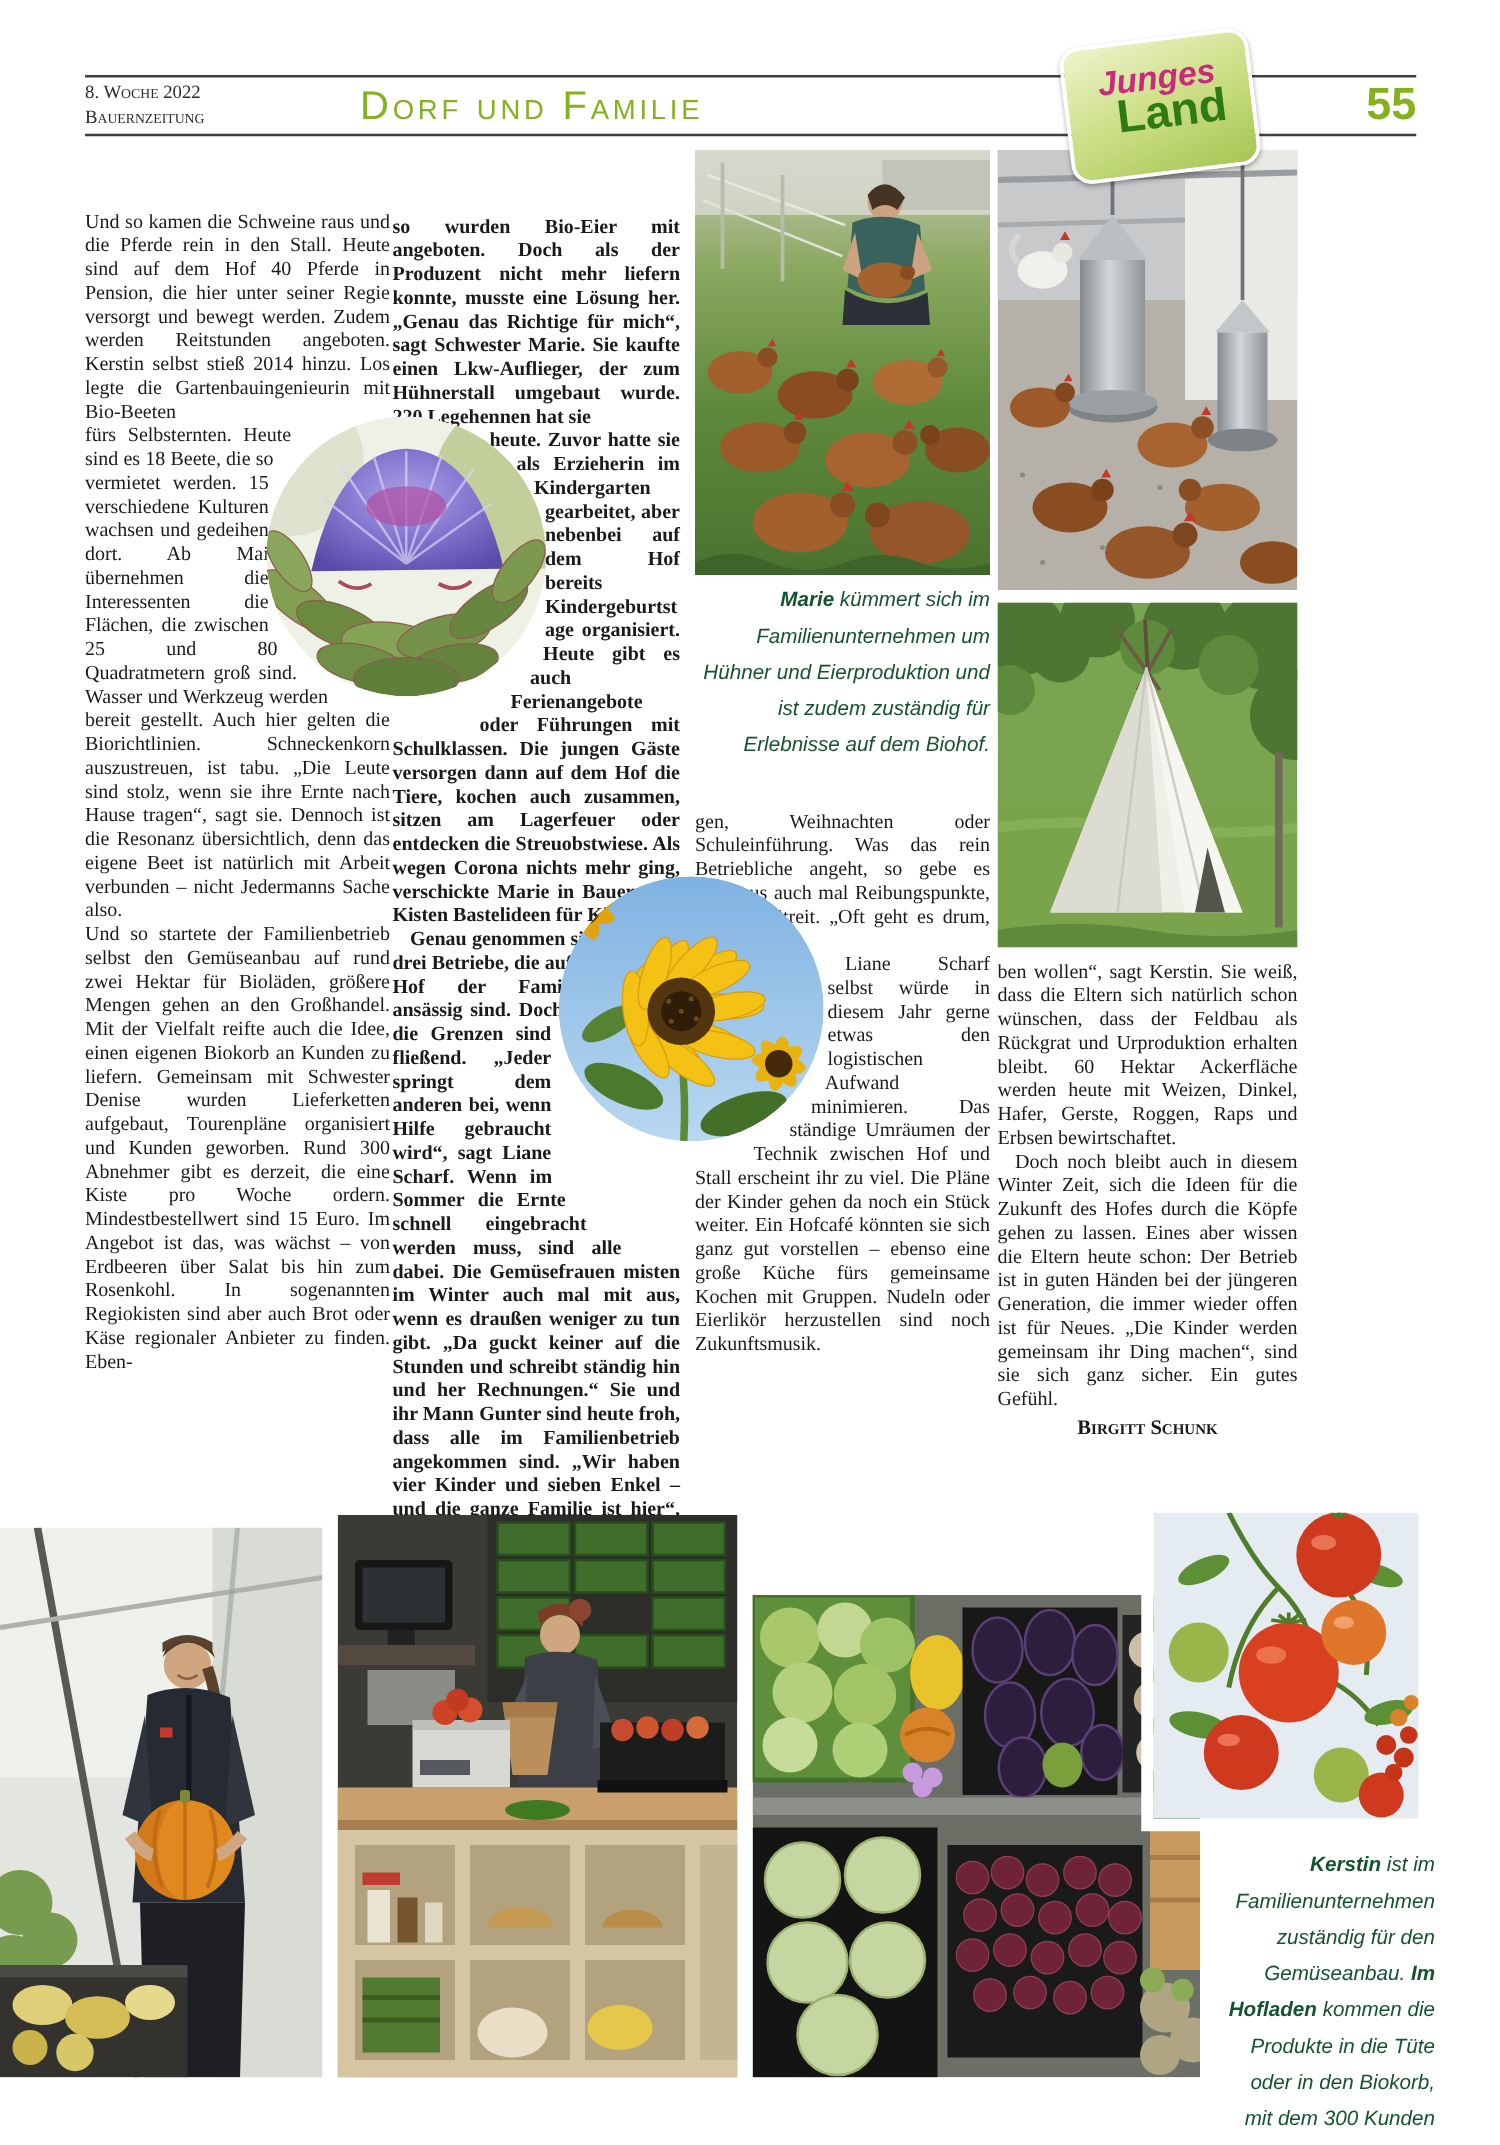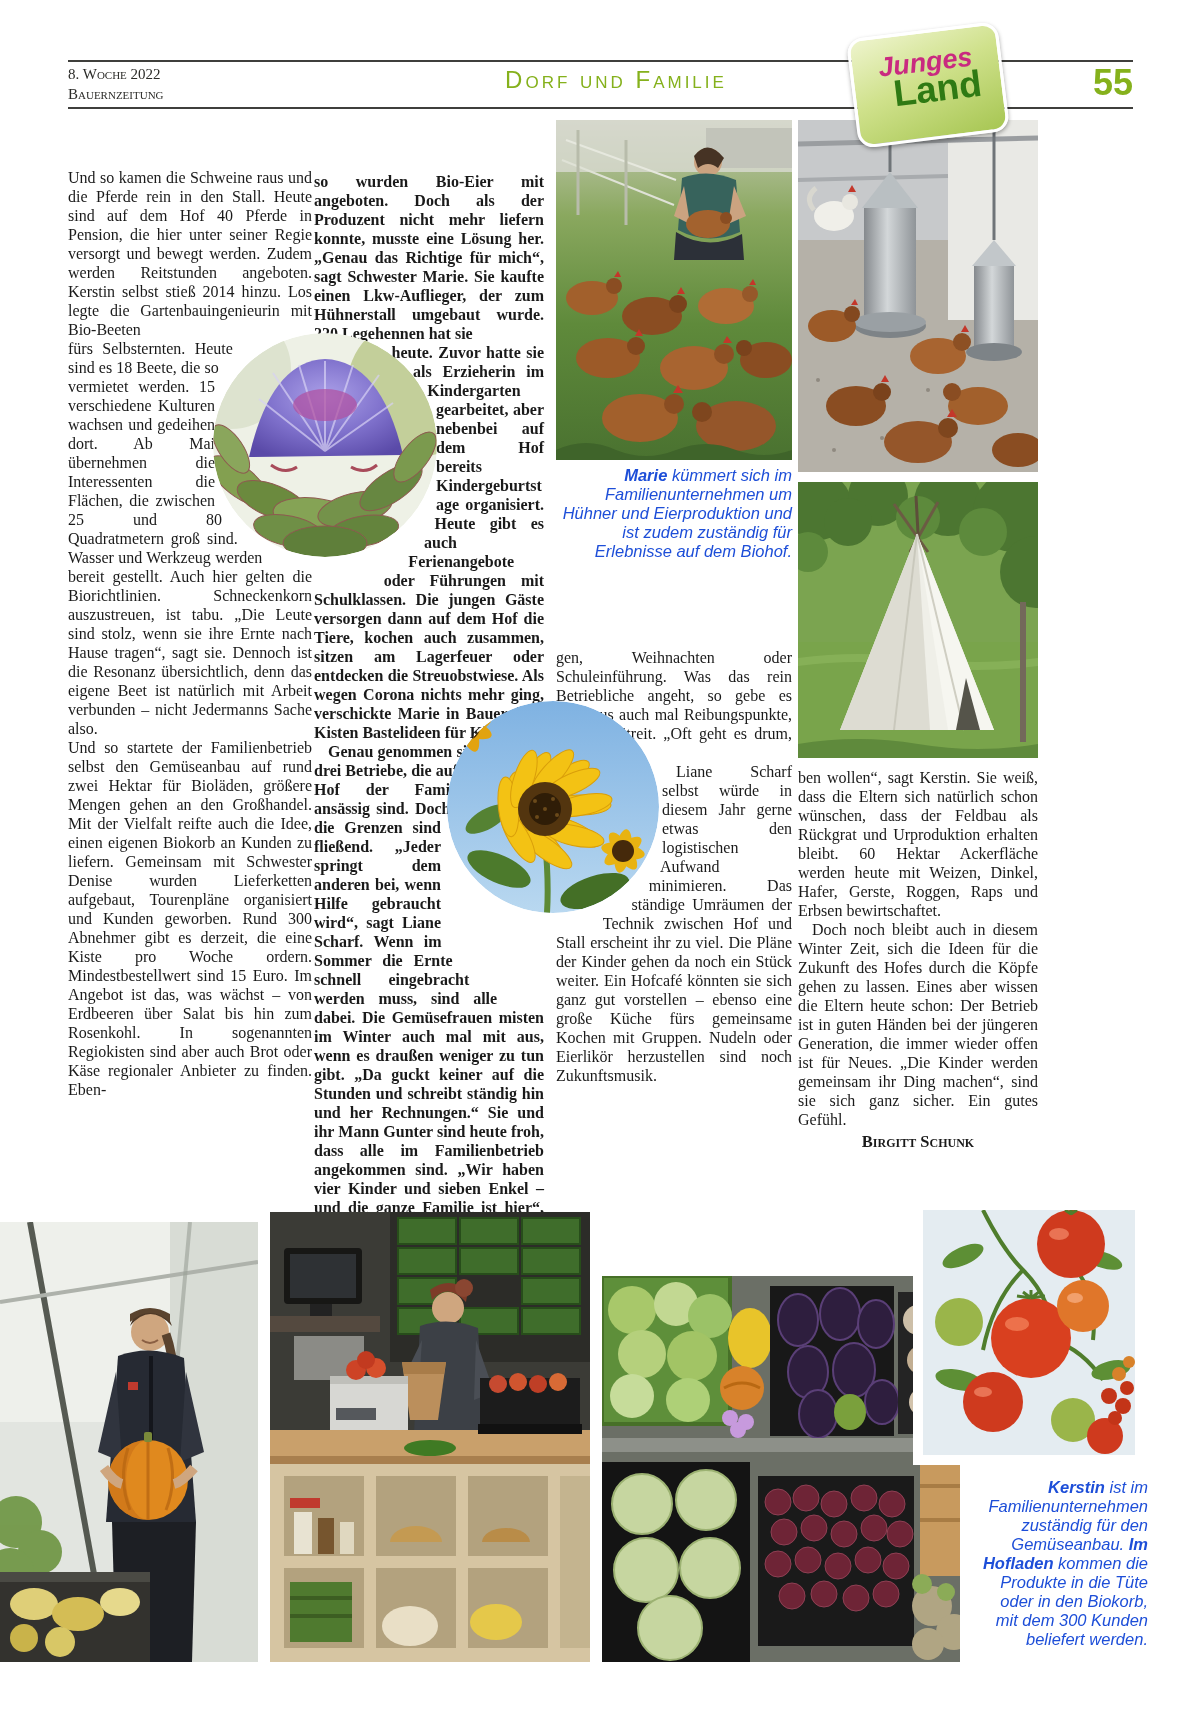--- a/index.html
+++ b/index.html
@@ -2,22 +2,22 @@
 <html lang="de"><head>
 <meta charset="utf-8">
 <style>
   html,body{margin:0;padding:0;background:#888;}
   .page{position:relative;width:1200px;height:1716px;background:#ffffff;overflow:hidden;
         font-family:"Liberation Serif", serif;color:#1a1a1a;}
   
   .rule{position:absolute;left:68px;width:1065px;height:2px;background:#3f3f3c;}
   .rule.r1{top:60px;} .rule.r2{top:107px;}
   .issue{position:absolute;left:68px;top:64px;font-variant:small-caps;font-size:15px;line-height:20px;color:#2b2b28;}
-  .section-title{position:absolute;left:316px;top:66px;width:600px;text-align:center;
-        font-family:"Liberation Sans",sans-serif;font-variant:small-caps;font-size:24px;letter-spacing:3px;color:#85b11c;}
+  .section-title{position:absolute;left:288px;top:66px;width:600px;text-align:left;
+        font-family:"Liberation Sans",sans-serif;font-variant:small-caps;font-size:32px;letter-spacing:3px;color:#85b11c;}
   .pageno{position:absolute;right:67px;top:62px;font-family:"Liberation Sans",sans-serif;
         font-size:36px;font-weight:bold;color:#85b11c;}
   .logo{position:absolute;left:852px;top:30px;width:146px;height:104px;
         background:linear-gradient(160deg,#eef4cd 0%,#cfe18b 45%,#a7c653 100%);
         border:3px solid #fff;border-radius:16px;transform:rotate(-7deg);
         box-shadow:0 2px 4px rgba(0,0,0,.35);z-index:5;text-align:center;}
   .logo .l1{display:block;margin-top:16px;font-family:"Liberation Sans",sans-serif;font-weight:bold;
         font-style:italic;font-size:27px;letter-spacing:0px;color:#c92a80;line-height:26px;}
   .logo .l2{display:block;margin-top:-4px;margin-left:18px;font-family:"Liberation Sans",sans-serif;
         font-weight:bold;font-size:37px;color:#2f7a14;line-height:38px;}
@@ -47,21 +47,21 @@
   .ph-feeder{left:798px;top:120px;width:240px;height:352px;}
   .ph-teepee{left:798px;top:482px;width:240px;height:276px;}
   .ph-arti{left:213px;top:333px;width:224px;height:224px;}
   .ph-sun{left:447px;top:701px;width:212px;height:212px;}
   .ph-green{left:0;top:1222px;width:258px;height:440px;}
   .ph-shop{left:270px;top:1212px;width:320px;height:450px;}
   .ph-veg{left:602px;top:1276px;width:358px;height:386px;}
   .ph-tomato{left:913px;top:1200px;width:212px;height:245px;border:10px solid #fff;z-index:3;}
   
   .caption{position:absolute;font-family:"Liberation Sans",sans-serif;font-style:italic;
-        font-size:16.5px;line-height:19px;color:#1d4ed8;z-index:2;}
+        font-size:16.5px;line-height:29px;color:#14532d;z-index:2;}
   .cap-marie{left:556px;top:466px;width:236px;text-align:right;}
   .cap-kerstin{left:976px;top:1478px;width:172px;text-align:right;}
   .caption b{font-style:italic;}
 </style>
 </head>
 <body>
 
 <div class="page">
 
   <div class="rule r1"></div>

